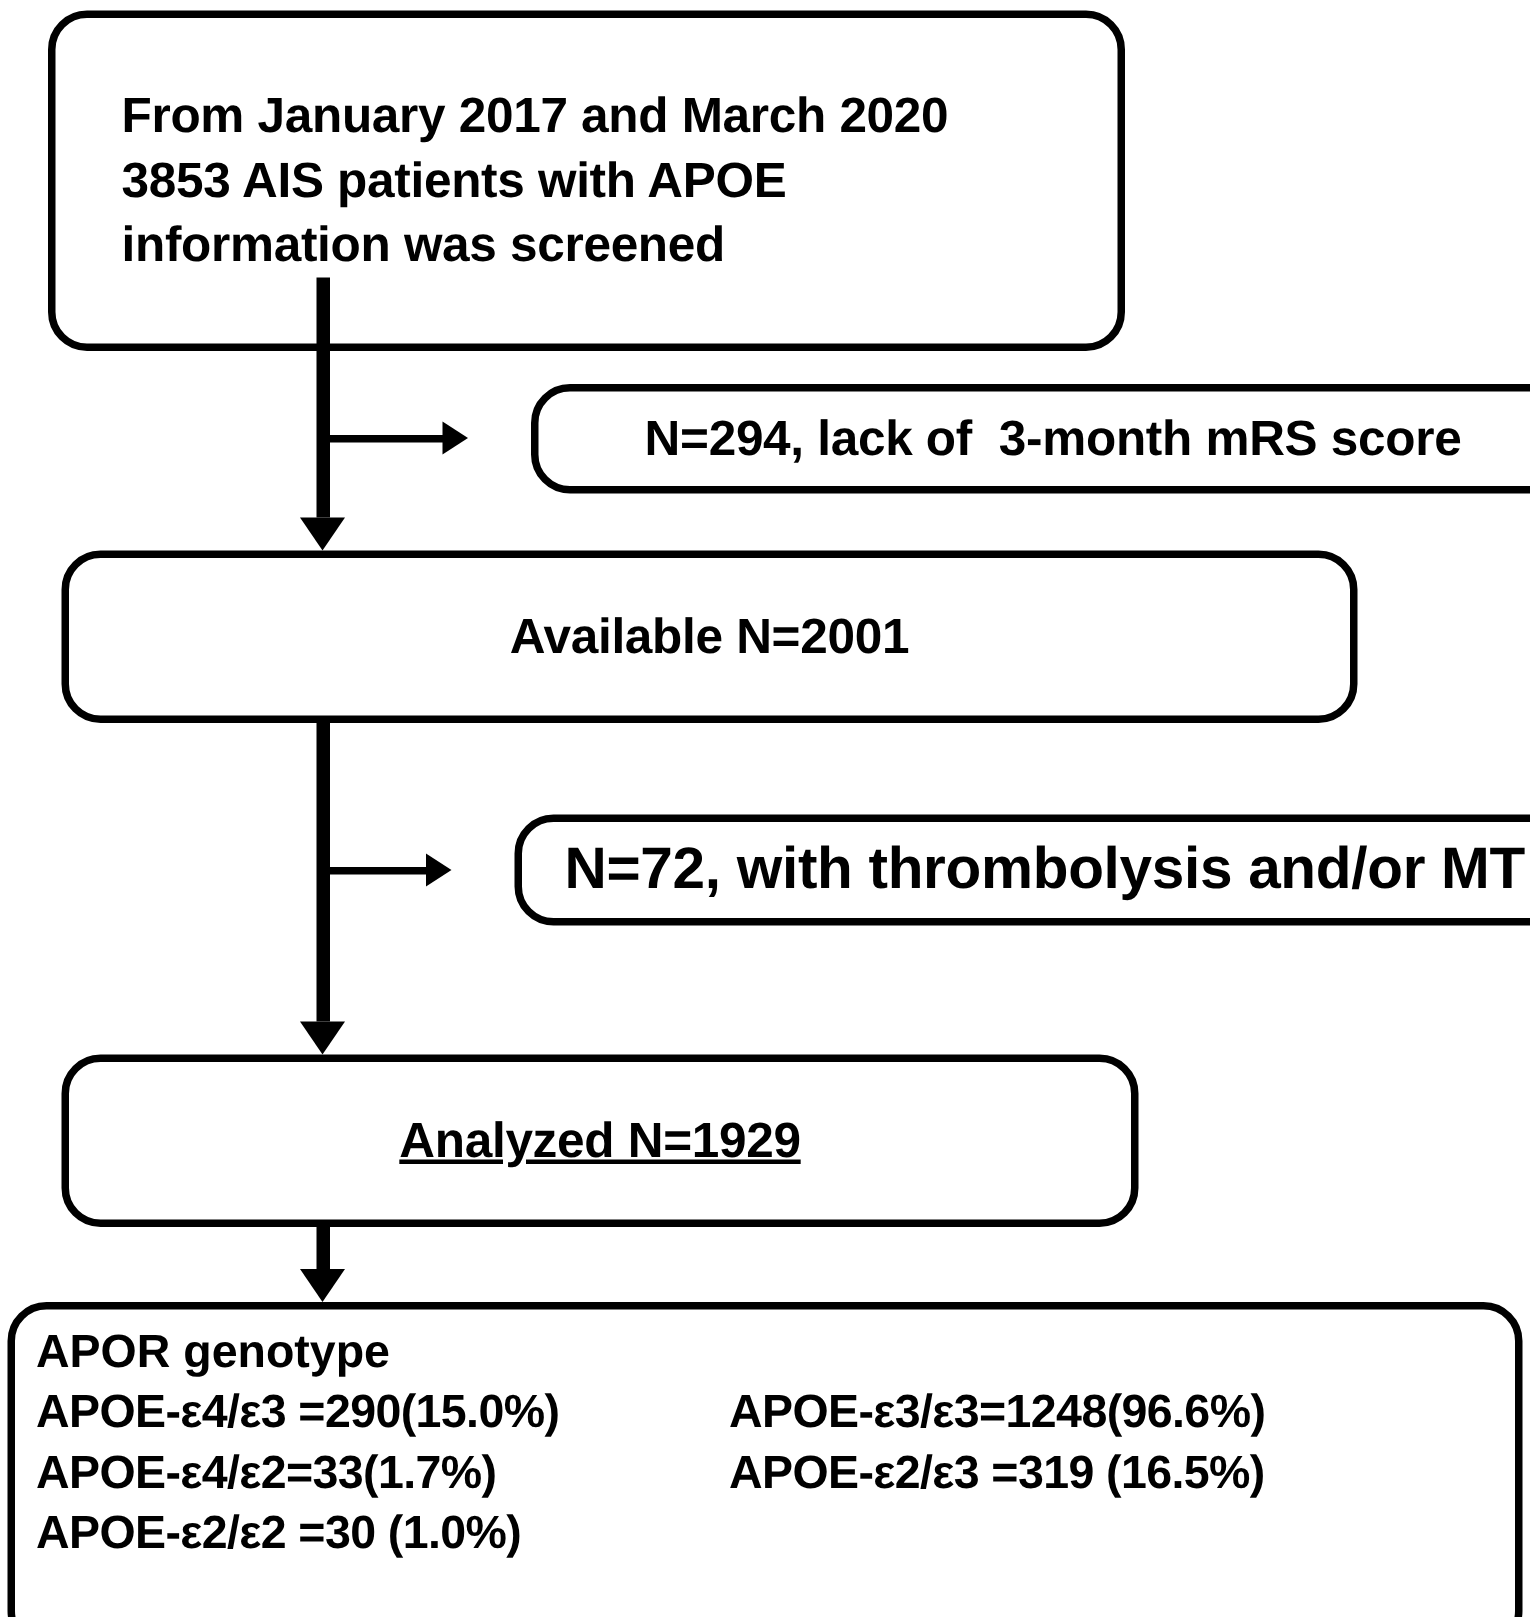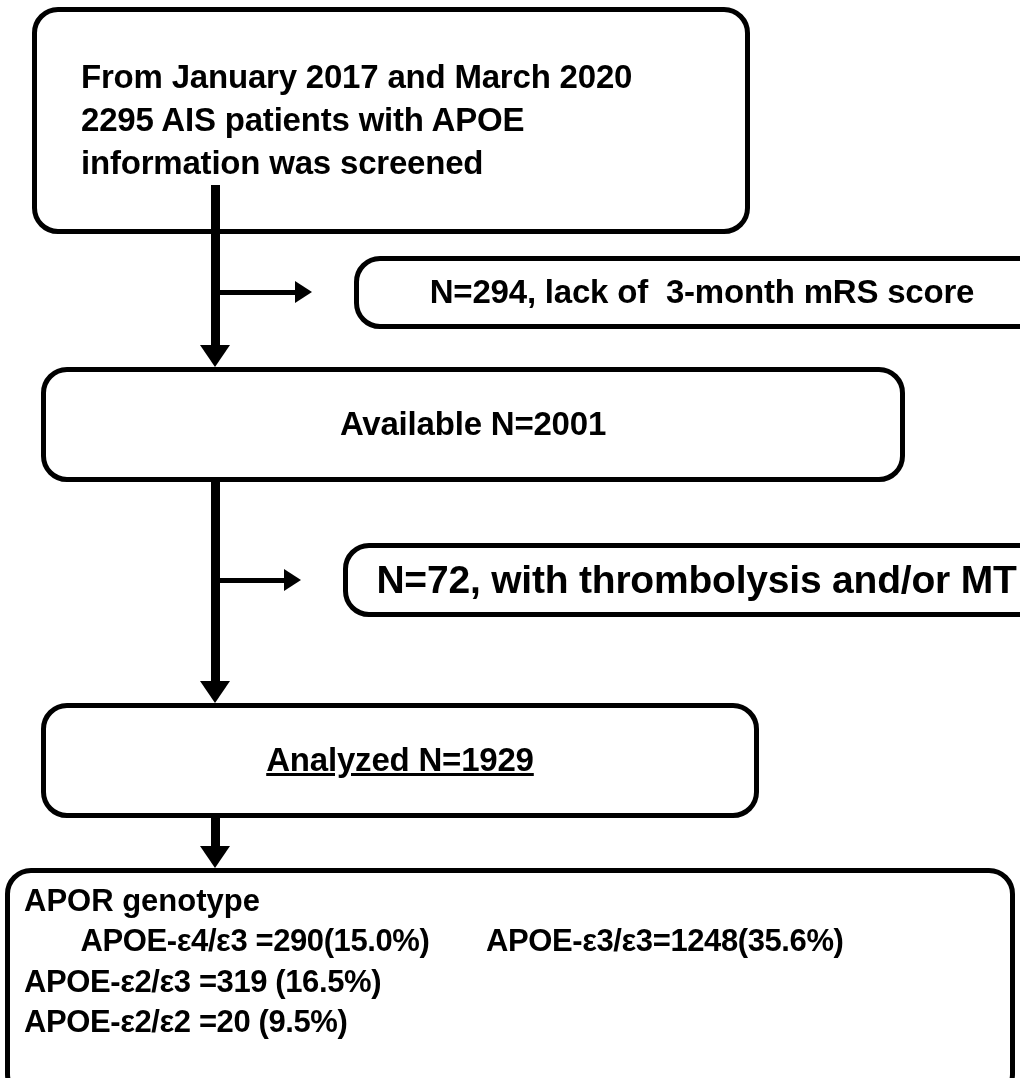--- a/index.html
+++ b/index.html
@@ -71,21 +71,20 @@
     font-size: 31px;
     font-weight: bold;
     line-height: 1.30;
     white-space: pre;
   }
   .geno-rows { display: block; width: 100%; }
   .geno-row {
     display: flex;
     align-items: baseline;
     line-height: 1.30;
-    text-align: center;
   }
   .geno-cell {
     font-size: 31px;
     font-weight: bold;
     white-space: pre;
     letter-spacing: -0.4px;
   }
   .geno-cell.c1 { width: 462px; flex: none; }
   .geno-cell.c2 { flex: none; }
 
@@ -115,21 +114,21 @@
     border-left: 17px solid #000000;
   }
 </style>
 </head>
 <body>
 
 <div id="canvas">
 
   <div class="node left" id="box-screened">
     <div class="line">From January 2017 and March 2020</div>
-    <div class="line">2295 AIS patients with APOE</div>
+    <div class="line">3853 AIS patients with APOE</div>
     <div class="line">information was screened</div>
   </div>
 
   <div class="vline" style="left:211px; top:185px; height:160px;"></div>
   <div class="arrow-down" style="left:200px; top:345px;"></div>
 
   <div class="hline" style="left:215px; top:290px; width:82px;"></div>
   <div class="arrow-right" style="left:295px; top:281px;"></div>
 
   <div class="node center" id="box-excluded-1">
@@ -155,24 +154,25 @@
   </div>
 
   <div class="vline" style="left:211px; top:818px; height:30px;"></div>
   <div class="arrow-down" style="left:200px; top:846px;"></div>
 
   <div class="node left" id="box-genotype">
     <div class="title">APOR genotype</div>
     <div class="geno-rows">
       <div class="geno-row">
         <span class="geno-cell c1">APOE-ε4/ε3 =290(15.0%)</span>
-        <span class="geno-cell c2">APOE-ε3/ε3=1248(35.6%)</span>
+        <span class="geno-cell c2">APOE-ε3/ε3=1248(96.6%)</span>
       </div>
       <div class="geno-row">
+        <span class="geno-cell c1">APOE-ε4/ε2=33(1.7%)</span>
         <span class="geno-cell c2">APOE-ε2/ε3 =319 (16.5%)</span>
       </div>
       <div class="geno-row">
-        <span class="geno-cell c2">APOE-ε2/ε2 =20 (9.5%)</span>
+        <span class="geno-cell c2">APOE-ε2/ε2 =30 (1.0%)</span>
       </div>
     </div>
   </div>
 
 </div>
 
 </body></html>

